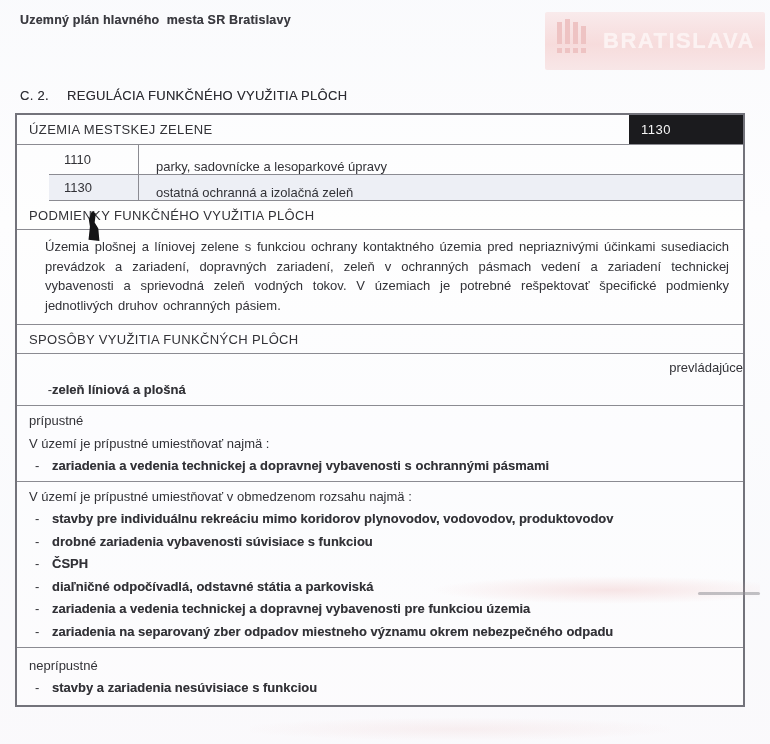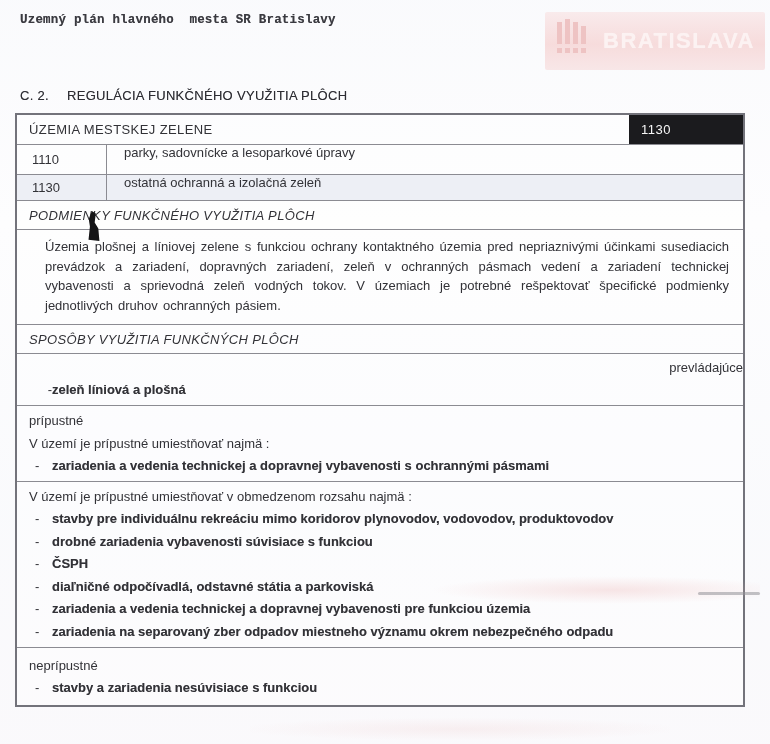--- a/index.html
+++ b/index.html
@@ -7,21 +7,21 @@
     width:770px;height:744px;position:relative;overflow:hidden;
     background:#fdfdfe;
     font-family:"Liberation Sans", sans-serif;
     color:#323237;
   }
   .scan-tint{position:absolute;inset:0;pointer-events:none;
     background:linear-gradient(180deg, rgba(235,238,246,.18) 0%, rgba(255,255,255,0) 30%, rgba(238,240,247,.22) 70%, rgba(244,240,246,.3) 100%);}
   .doc-title{
     position:absolute;left:20px;top:13px;
     font-size:12.5px;font-weight:700;letter-spacing:.2px;color:#3a3a40;
-    white-space:pre-wrap;text-shadow:0 0 .5px rgba(58,58,64,.55);font-family:Liberation Mono, monospace;
+    white-space:pre-wrap;text-shadow:0 0 .5px rgba(58,58,64,.55);
   }
   .watermark{
     position:absolute;left:545px;top:12px;width:220px;height:58px;
     background:linear-gradient(180deg, rgba(248,222,222,.55) 0%, rgba(246,214,214,.85) 55%, rgba(245,210,210,.5) 100%);
     border-radius:2px;display:flex;align-items:center;gap:8px;padding:4px 8px;box-sizing:border-box;
   }
   .wm-text{
     font-size:22px;font-weight:700;letter-spacing:1.5px;color:#fcf2f2;
     text-shadow:0 0 1px rgba(252,242,242,.8);
   }
@@ -36,26 +36,26 @@
   }
   .reg-table *{box-sizing:border-box;}
   .row{border-bottom:1px solid #8b8b92;}
   .title-row{position:relative;height:30px;display:flex;align-items:center;
     padding:0 130px 0 12px;letter-spacing:.4px;}
   .code-badge{
     position:absolute;right:0;top:0;height:100%;width:114px;
     display:flex;align-items:center;padding-left:12px;
     letter-spacing:.5px;
   }
-  .code-row{height:30px;display:flex;align-items:flex-start;}
+  .code-row{height:30px;display:flex;align-items:flex-end;margin-left:32px;}
   .code-row .code{width:90px;flex:0 0 90px;height:100%;display:flex;align-items:center;
     padding-left:15px;border-right:1.5px solid #8b8b92;}
   .code-row .desc{padding-left:17px;}
   .code-row.shaded{height:26px;background:#edeff5;}
-  .section-row{height:29px;display:flex;align-items:center;padding-left:12px;letter-spacing:.35px;font-style:italic;}
+  .section-row{height:29px;display:flex;align-items:center;padding-left:12px;letter-spacing:.35px;}
   .para-row{padding:7px 14px 9px 28px;text-align:justify;line-height:19.5px;
     word-spacing:1.5px;}
   .block{padding:3px 0 4px;}
   .block + .block{border-top:1px solid #8b8b92;}
   .block-label{padding-left:12px;line-height:23px;}
   .block-intro{padding-left:12px;line-height:23px;}
   .bullet-row{display:flex;padding-left:18px;line-height:22.5px;}
   .bullet-dash{width:17px;flex:0 0 17px;}
   .bullet-text{font-weight:700;text-shadow:0 0 .4px rgba(50,50,55,.45);}
   .blk-prevladajuce{padding:2px 0 3px;text-align:right;}

